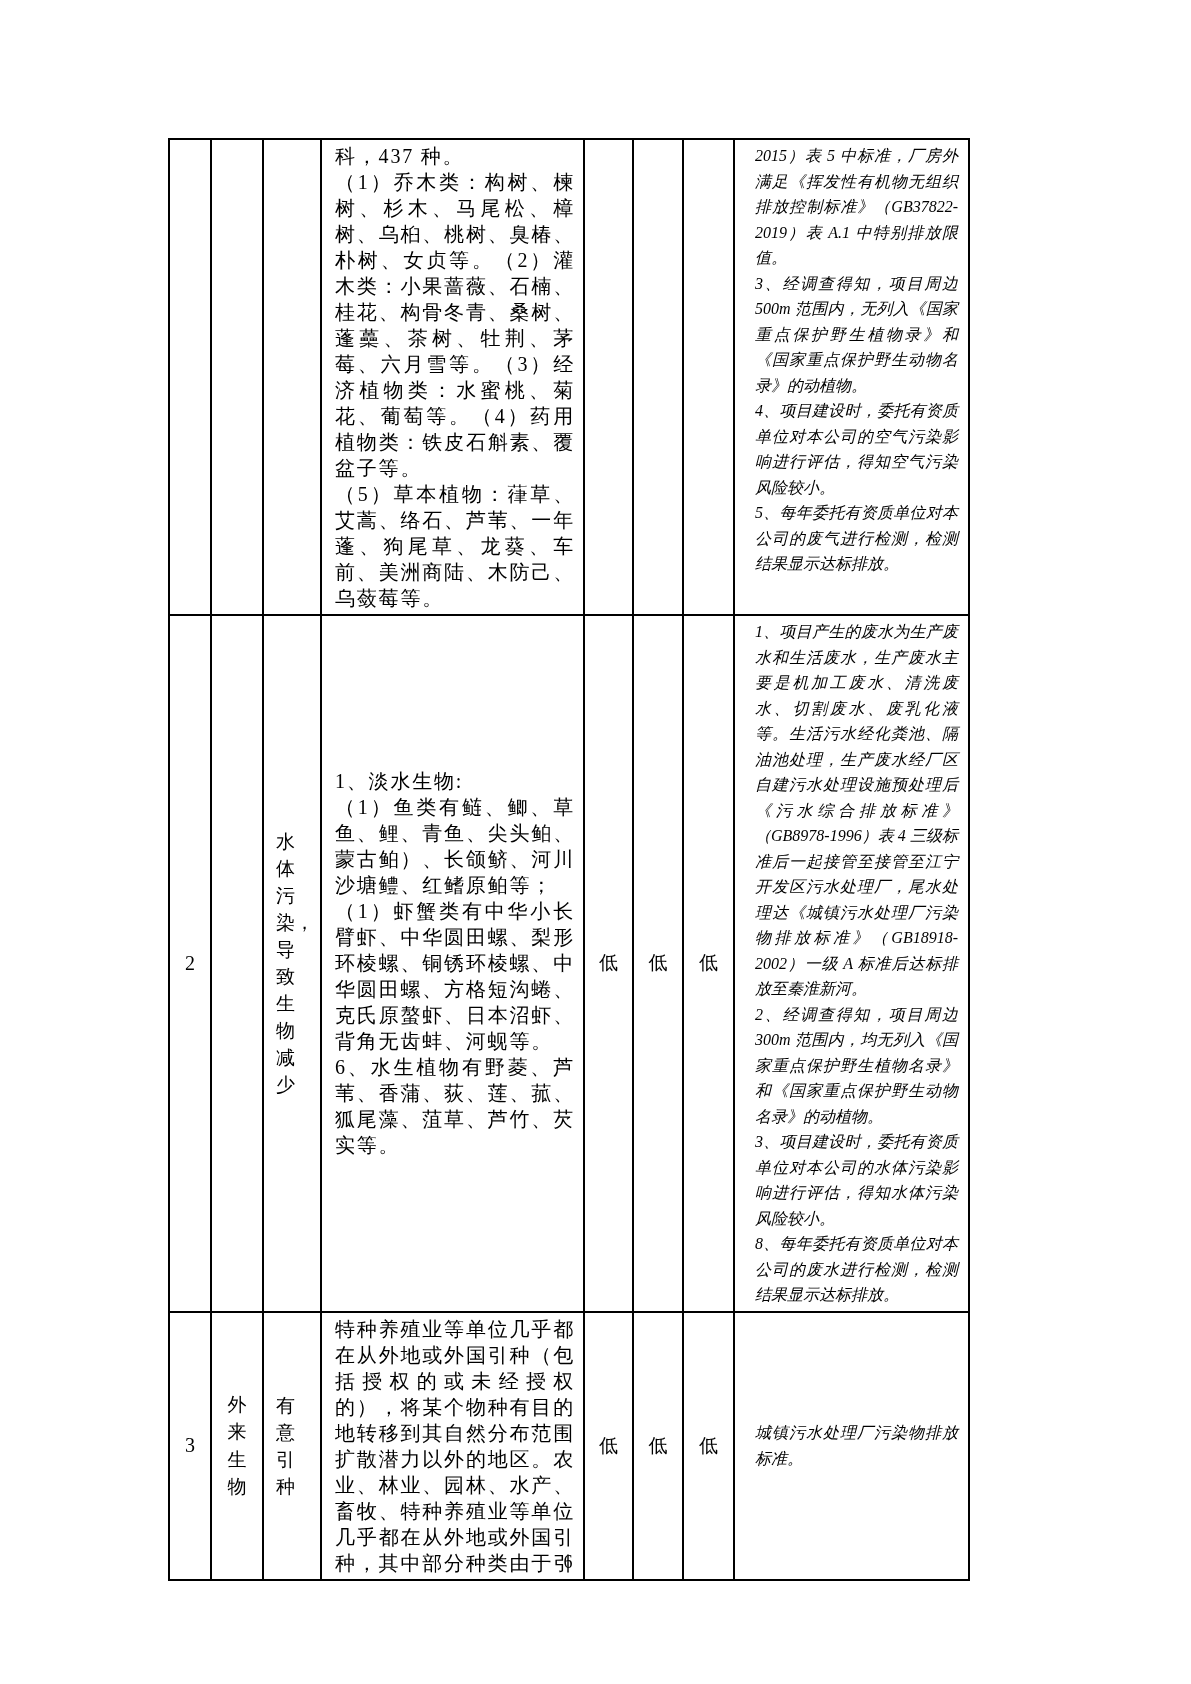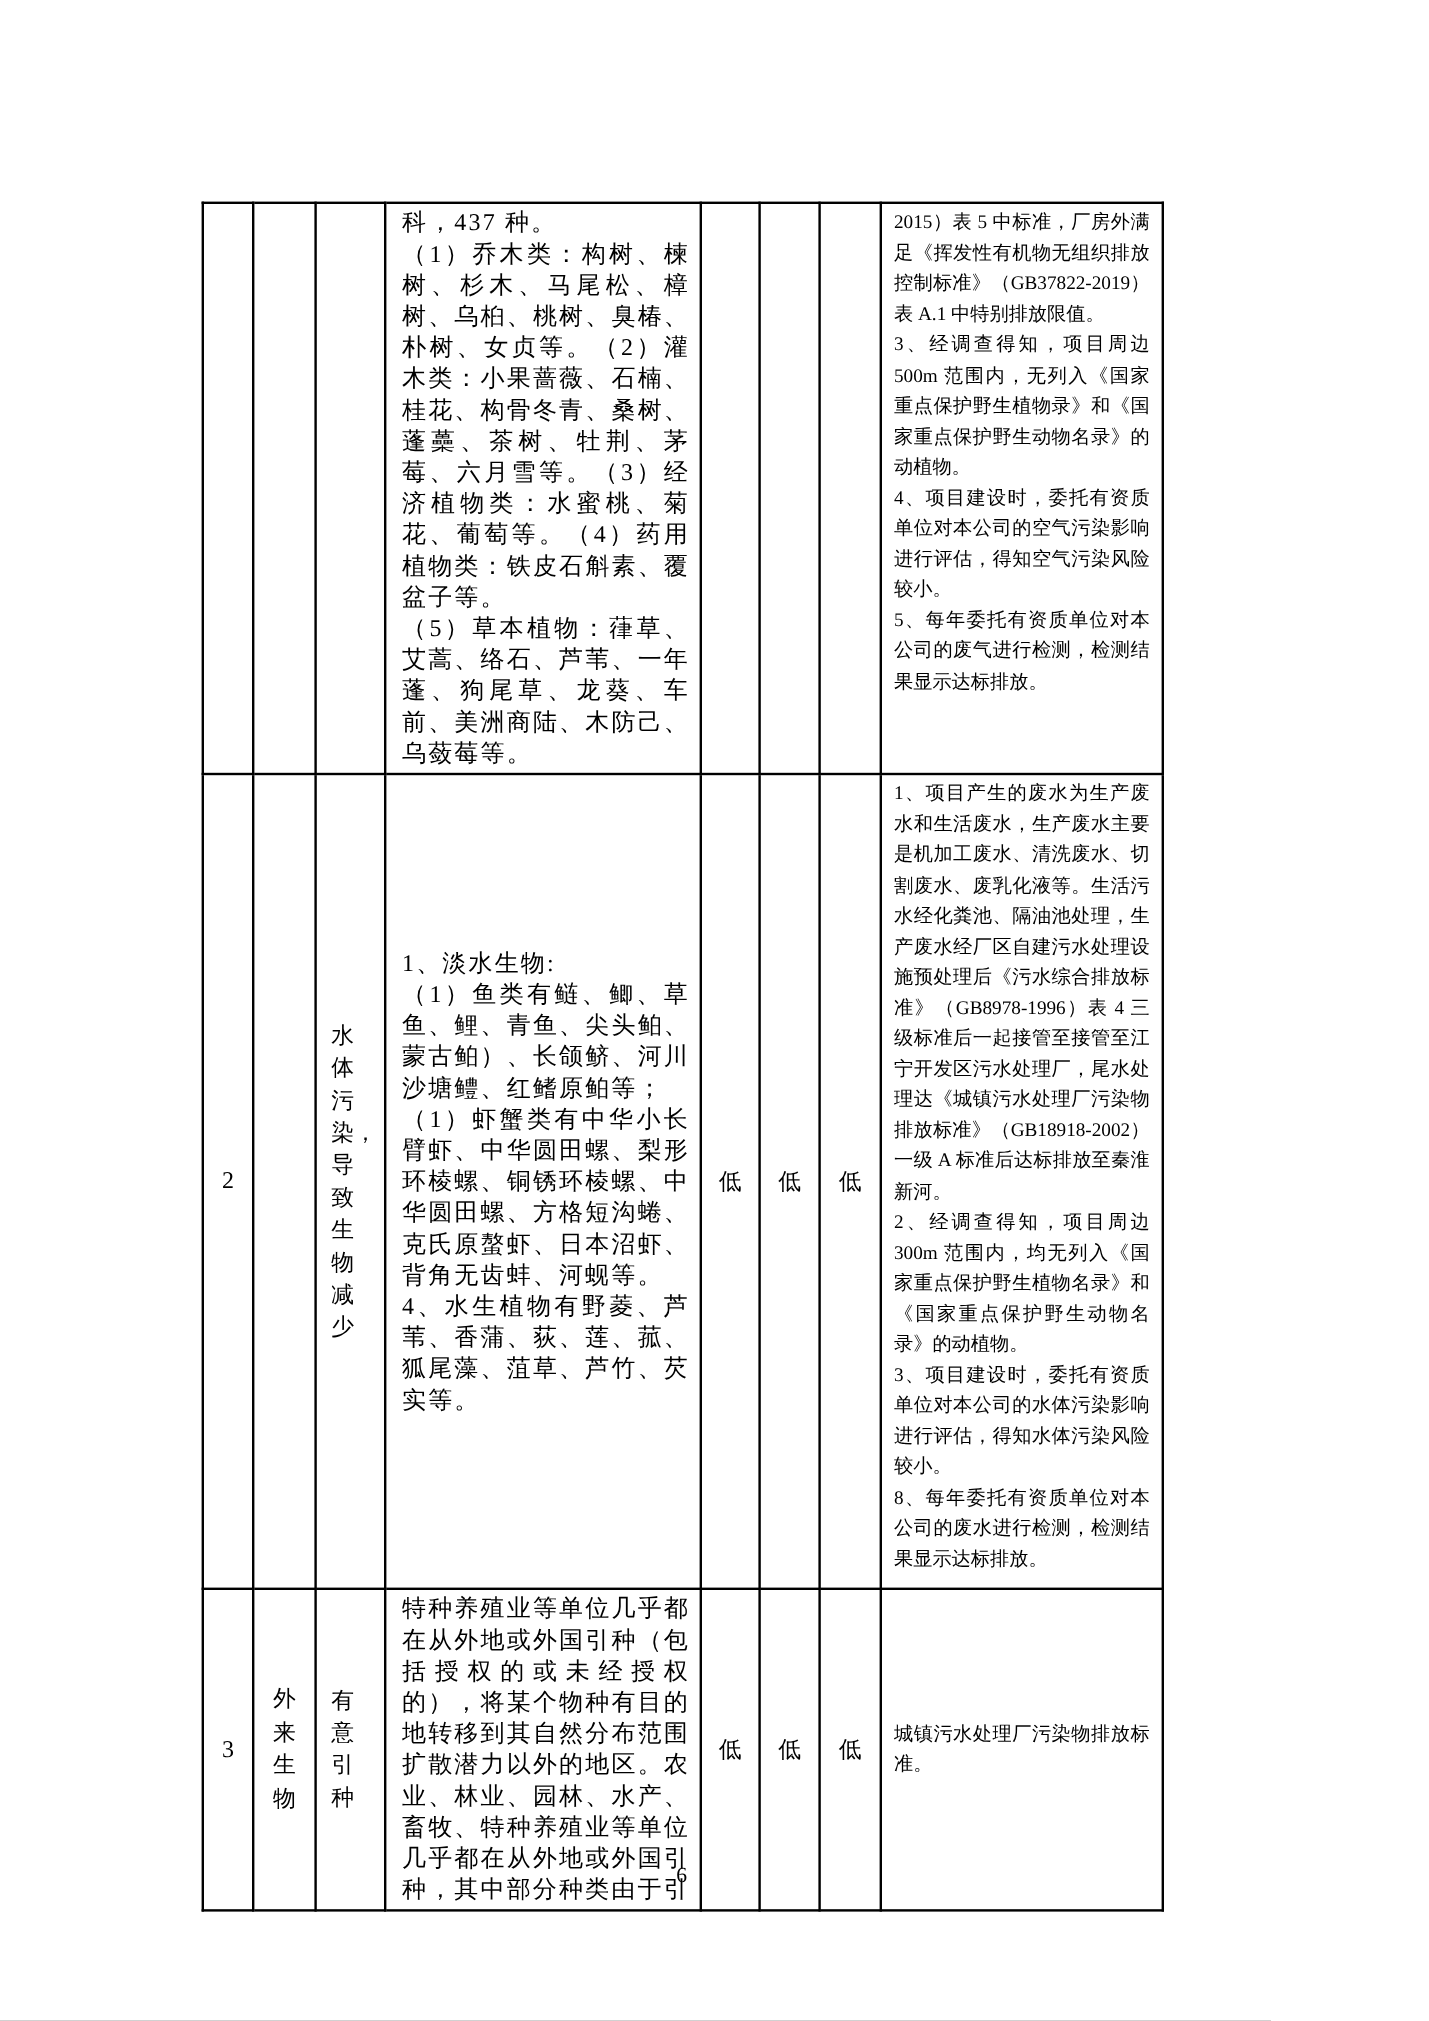--- a/index.html
+++ b/index.html
@@ -3,33 +3,33 @@
 <meta charset="utf-8">
 <style>
   html,body { margin:0; padding:0; background:#888; }
   .page {
     position:relative; width:1191px; height:1684px; margin:0 auto;
     background:#ffffff; overflow:hidden;
     font-family:"Liberation Serif","DejaVu Serif",serif; color:#000;
   }
   table.impact {
     position:absolute; left:168px; top:138px;
-    width:800px; border-collapse:collapse; table-layout:fixed;margin-top:30px;
+    width:800px; border-collapse:collapse; table-layout:fixed;
   }
   td { border:2px solid #000; padding:0; vertical-align:middle; }
   p { margin:0; }
 
   td.num  { font-size:20px; text-align:center; }
   td.cat  { font-size:19px; line-height:27.5px; text-align:center; white-space:pre-line; }
   td.sub  { font-size:19px; line-height:27px; text-align:left; white-space:pre-line;
             padding-left:12px; padding-right:18px; }
   td.desc { font-size:20px; line-height:26px; letter-spacing:1.8px;
             text-align:justify; padding:3px 8px 3px 13px; }
   td.meas { font-size:16px; line-height:25.5px;
-            text-align:justify; padding:3px 10px 3px 10px; }
+            text-align:justify; padding:3px 10px 3px 20px;font-style:italic; }
   td.rating { font-size:19px; text-align:center; }
   td.vtop { vertical-align:top; }
 
   .page-num {
     position:absolute; left:168px; top:1552px; width:800px;
     text-align:center; font-size:18px;
   }
 </style>
 </head>
 <body>
@@ -75,21 +75,21 @@
         <td class="sub">水体
 污
 染，
 导致
 生物
 减少</td>
         <td class="desc">
           <p>1、淡水生物:</p>
           <p>（1）鱼类有鲢、鲫、草鱼、鲤、青鱼、尖头鲌、蒙古鲌）、长颌鲚、河川沙塘鳢、红鳍原鲌等；</p>
           <p>（1）虾蟹类有中华小长臂虾、中华圆田螺、梨形环棱螺、铜锈环棱螺、中华圆田螺、方格短沟蜷、克氏原螯虾、日本沼虾、背角无齿蚌、河蚬等。</p>
-          <p>4、水生植物有野菱、芦苇、香蒲、荻、莲、菰、狐尾藻、菹草、芦竹、芡实等。</p>
+          <p>6、水生植物有野菱、芦苇、香蒲、荻、莲、菰、狐尾藻、菹草、芦竹、芡实等。</p>
         </td>
         <td class="rating">低</td>
         <td class="rating">低</td>
         <td class="rating">低</td>
         <td class="meas vtop">
           <p>1、项目产生的废水为生产废水和生活废水，生产废水主要是机加工废水、清洗废水、切割废水、废乳化液等。生活污水经化粪池、隔油池处理，生产废水经厂区自建污水处理设施预处理后《污水综合排放标准》（GB8978-1996）表 4 三级标准后一起接管至接管至江宁开发区污水处理厂，尾水处理达《城镇污水处理厂污染物排放标准》（GB18918-2002）一级 A 标准后达标排放至秦淮新河。</p>
           <p>2、经调查得知，项目周边 300m 范围内，均无列入《国家重点保护野生植物名录》和《国家重点保护野生动物名录》的动植物。</p>
           <p>3、项目建设时，委托有资质单位对本公司的水体污染影响进行评估，得知水体污染风险较小。</p>
           <p>8、每年委托有资质单位对本公司的废水进行检测，检测结果显示达标排放。</p>
         </td>

